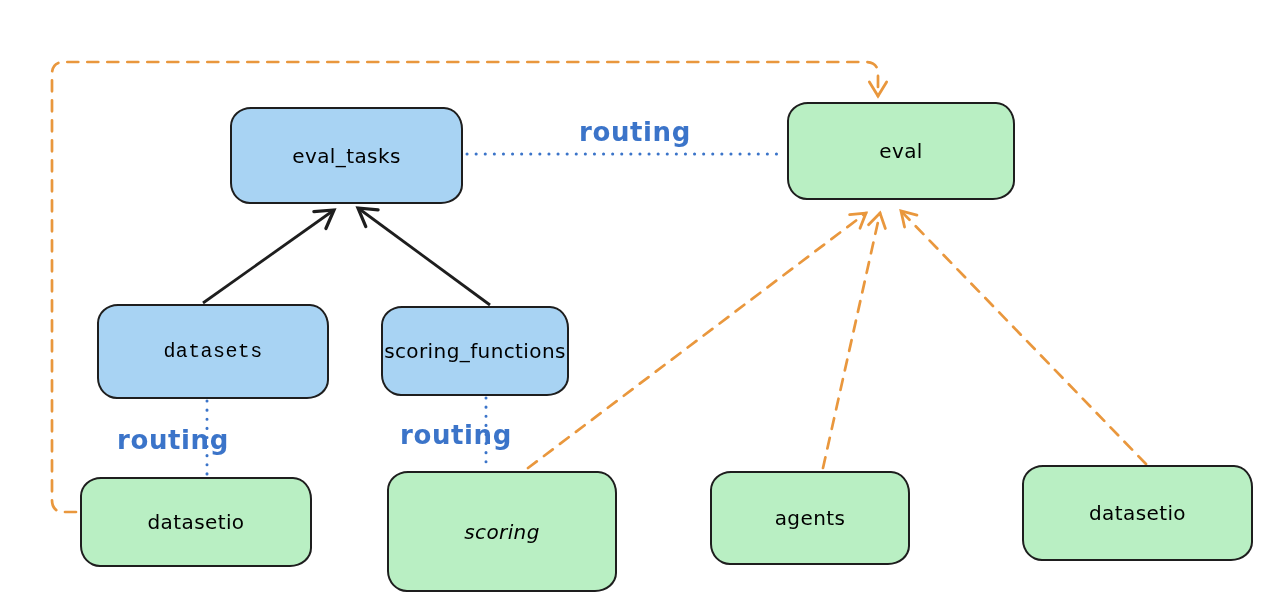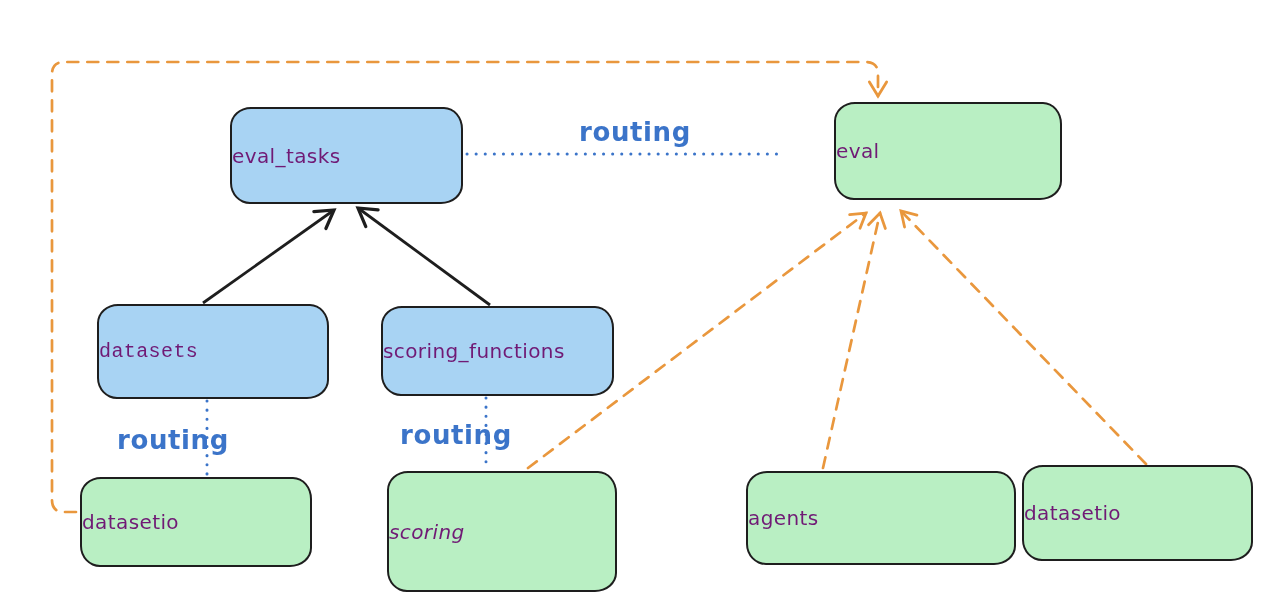--- a/index.html
+++ b/index.html
@@ -14,23 +14,24 @@
   .edges-layer {
     position: absolute;
     left: 0; top: 0;
     width: 1280px; height: 596px;
   }
   .node {
     position: absolute;
     box-sizing: border-box;
     display: flex;
     align-items: center;
+    justify-content: center;
     border: 2.6px solid #1e1e1e;
     border-radius: 21px 19px 22px 20px / 19px 22px 19px 21px;
-    color: #701a75;
+    color: #000000;
     font-size: 20px;
     letter-spacing: 0.4px;
     text-align: center;
   }
   .node-blue  { background: #a8d3f3; }
   .node-green { background: #b9efc3; }
   .edge-label {
     position: absolute;
     color: #3b74c9;
     font-size: 26px;
@@ -68,41 +69,41 @@
     <path class="edge edge-orange" d="M 96 512 L 64 512 Q 52 512 52 500 L 52 74 Q 52 62 64 62 L 866 62 Q 878 62 878 74 L 878 96" marker-end="url(#ah-orange)"></path>
     <path class="edge edge-orange" d="M 528 468 L 866 213" marker-end="url(#ah-orange)"></path>
     <path class="edge edge-orange" d="M 823 468 L 880 213" marker-end="url(#ah-orange)"></path>
     <path class="edge edge-orange" d="M 1146 464 L 901 211" marker-end="url(#ah-orange)"></path>
   </svg>
 
   <div class="node node-blue" style="left:230px; top:107px; width:233px; height:97px;">
     <span>eval_tasks</span>
   </div>
 
-  <div class="node node-green" style="left:787px; top:102px; width:228px; height:98px;margin-left:47px;">
+  <div class="node node-green" style="left:787px; top:102px; width:228px; height:98px;">
     <span>eval</span>
   </div>
 
   <div class="node node-blue" style="left:97px; top:304px; width:232px; height:95px;font-family:Liberation Mono, monospace;">
     <span>datasets</span>
   </div>
 
-  <div class="node node-blue" style="left:381px; top:306px; width:233px; height:90px;">
+  <div class="node node-blue" style="left:381px; top:306px; width:188px; height:90px;">
     <span>scoring_functions</span>
   </div>
 
   <div class="node node-green" style="left:80px; top:477px; width:232px; height:90px;">
     <span>datasetio</span>
   </div>
 
   <div class="node node-green" style="left:387px; top:471px; width:230px; height:121px;font-style:italic;">
     <span>scoring</span>
   </div>
 
-  <div class="node node-green" style="left:710px; top:471px; width:270px; height:94px;margin-left:36px;">
+  <div class="node node-green" style="left:710px; top:471px; width:200px; height:94px;">
     <span>agents</span>
   </div>
 
   <div class="node node-green" style="left:1022px; top:465px; width:231px; height:96px;">
     <span>datasetio</span>
   </div>
 
   <div class="edge-label" style="left:579px; top:117px;">routing</div>
 
   <div class="edge-label" style="left:117px; top:425px;">routing</div>

